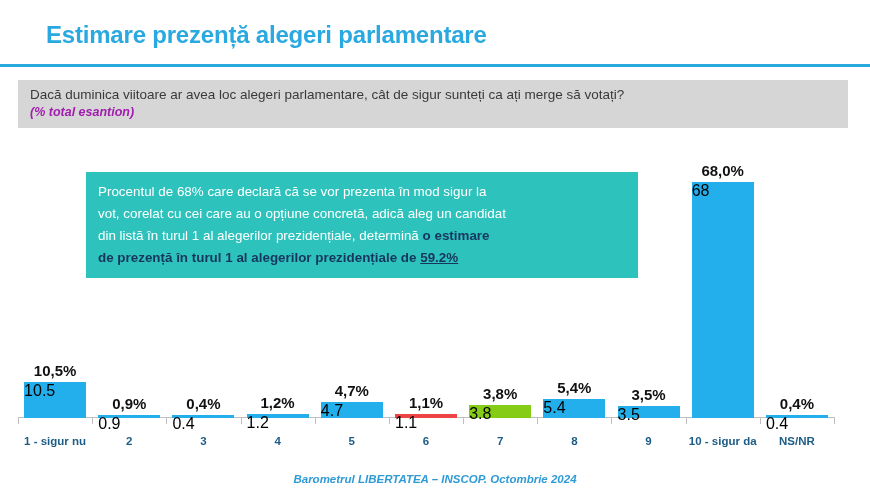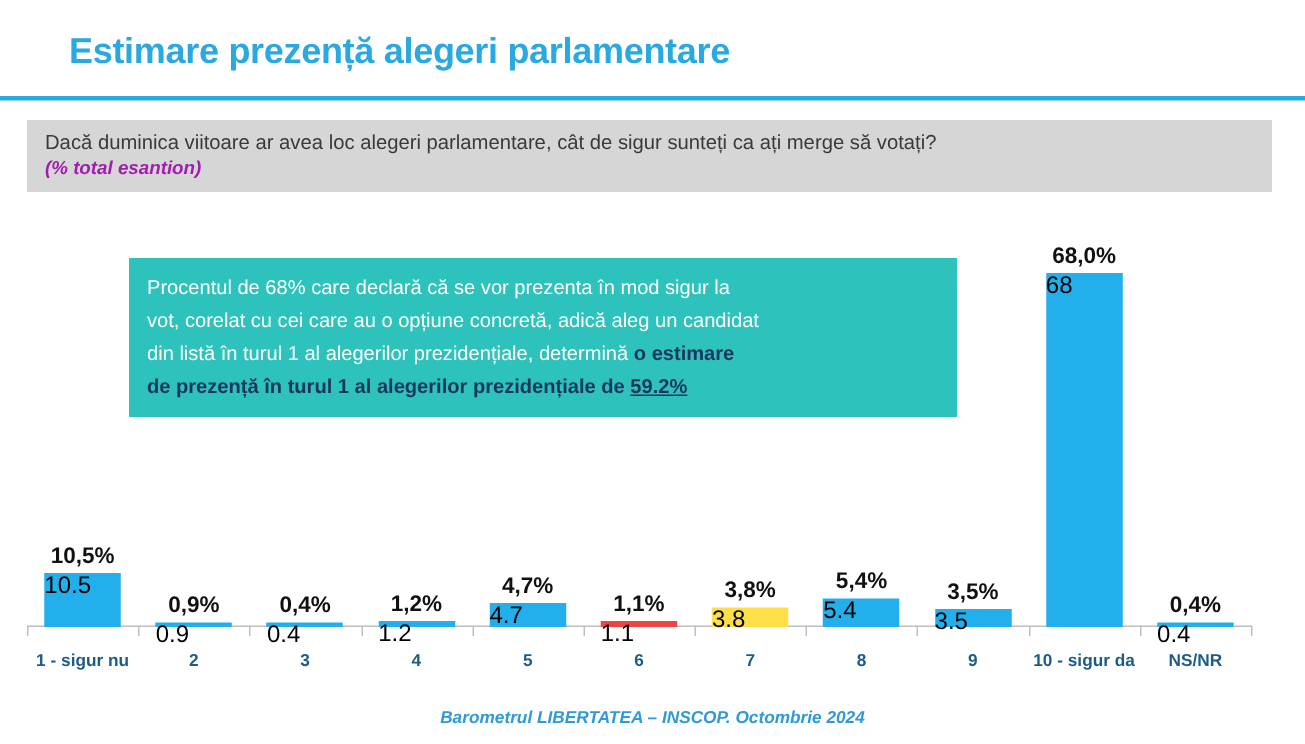--- a/index.html
+++ b/index.html
@@ -116,21 +116,21 @@
     bottom: 26px;
     width: 1px;
     height: 7px;
     background: #BFBFBF;
   }
   .cat .bar {
     position: absolute;
     bottom: 32px;
     left: 50%;
     transform: translateX(-50%);
-    width: 51px;
+    width: 62px;
     background: #22AFEB;
   }
   .cat .val {
     position: absolute;
     left: 50%;
     transform: translateX(-50%);
     font-size: 15px;
     font-weight: bold;
     color: #111111;
     white-space: nowrap;
@@ -213,21 +213,21 @@
         <div class="lbl">5</div>
       </div>
       <div class="cat" style="left: 45.4545%; width: 9.09091%;">
         <div class="tick"></div>
         <div class="bar" style="height: 3.81765px; background: #ef4444;">1.1</div>
         <div class="val" style="bottom: 38.8176px;">1,1%</div>
         <div class="lbl">6</div>
       </div>
       <div class="cat" style="left: 54.5455%; width: 9.09091%;">
         <div class="tick"></div>
-        <div class="bar" style="height: 13.1882px; background: #fde047; margin-top: 12px;">3.8</div>
+        <div class="bar" style="height: 13.1882px; background: #84cc16; margin-top: 12px;">3.8</div>
         <div class="val" style="bottom: 48.1882px;">3,8%</div>
         <div class="lbl">7</div>
       </div>
       <div class="cat" style="left: 63.6364%; width: 9.09091%;">
         <div class="tick"></div>
         <div class="bar" style="height: 18.7412px; background: rgb(34, 175, 235);">5.4</div>
         <div class="val" style="bottom: 53.7412px;">5,4%</div>
         <div class="lbl">8</div>
       </div>
       <div class="cat" style="left: 72.7273%; width: 9.09091%;">

